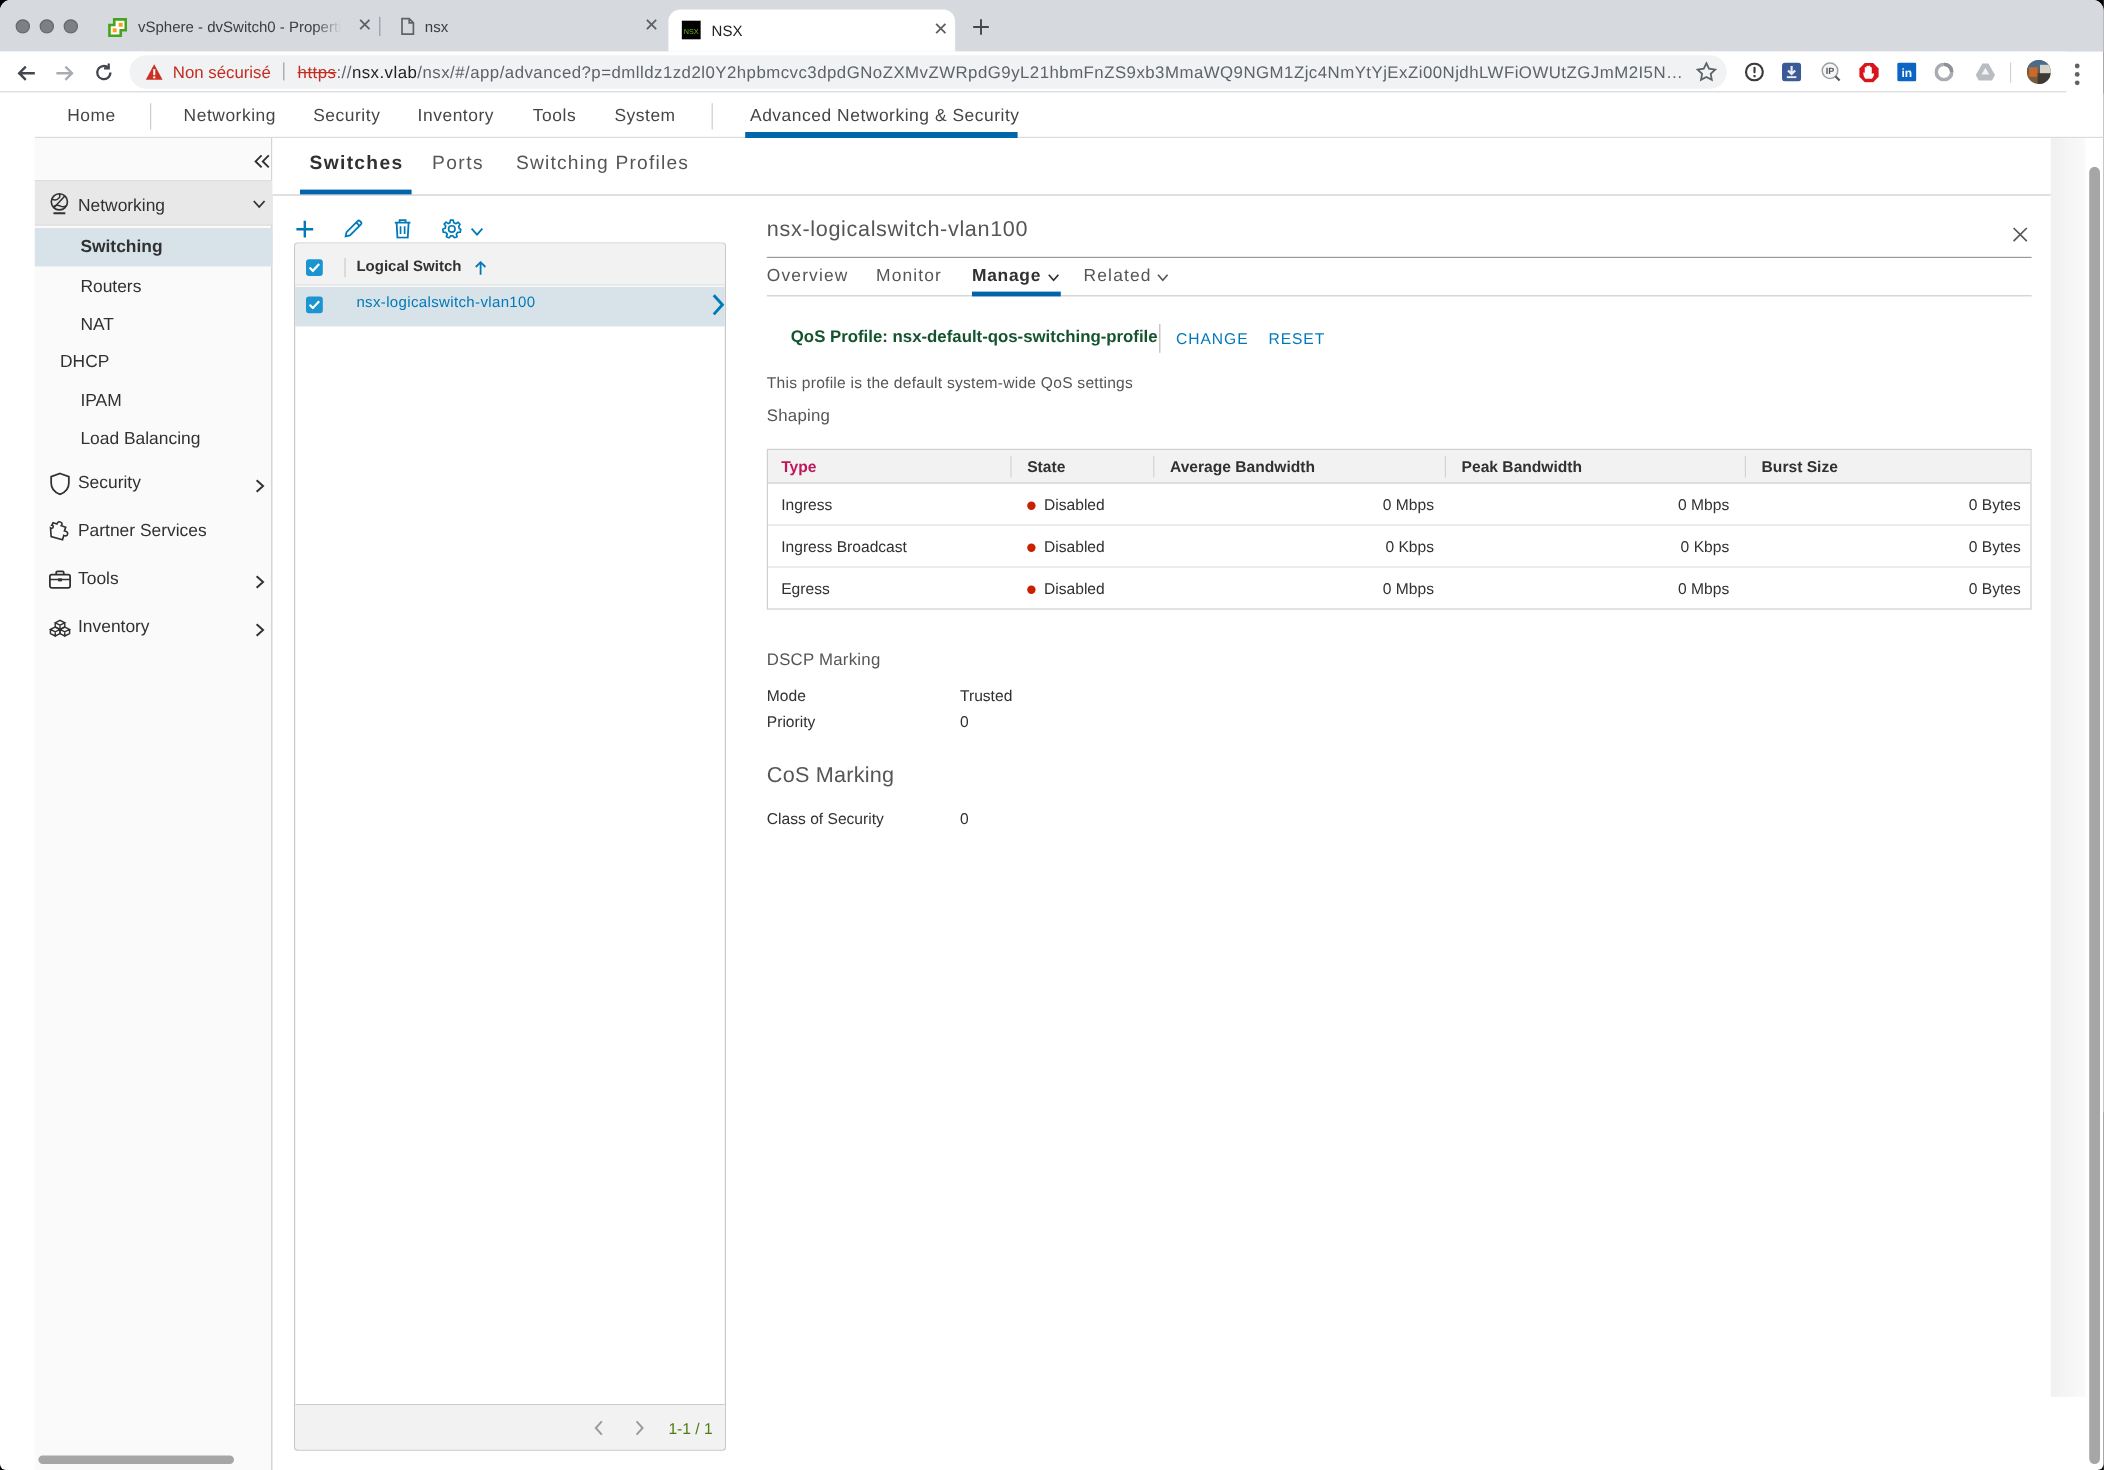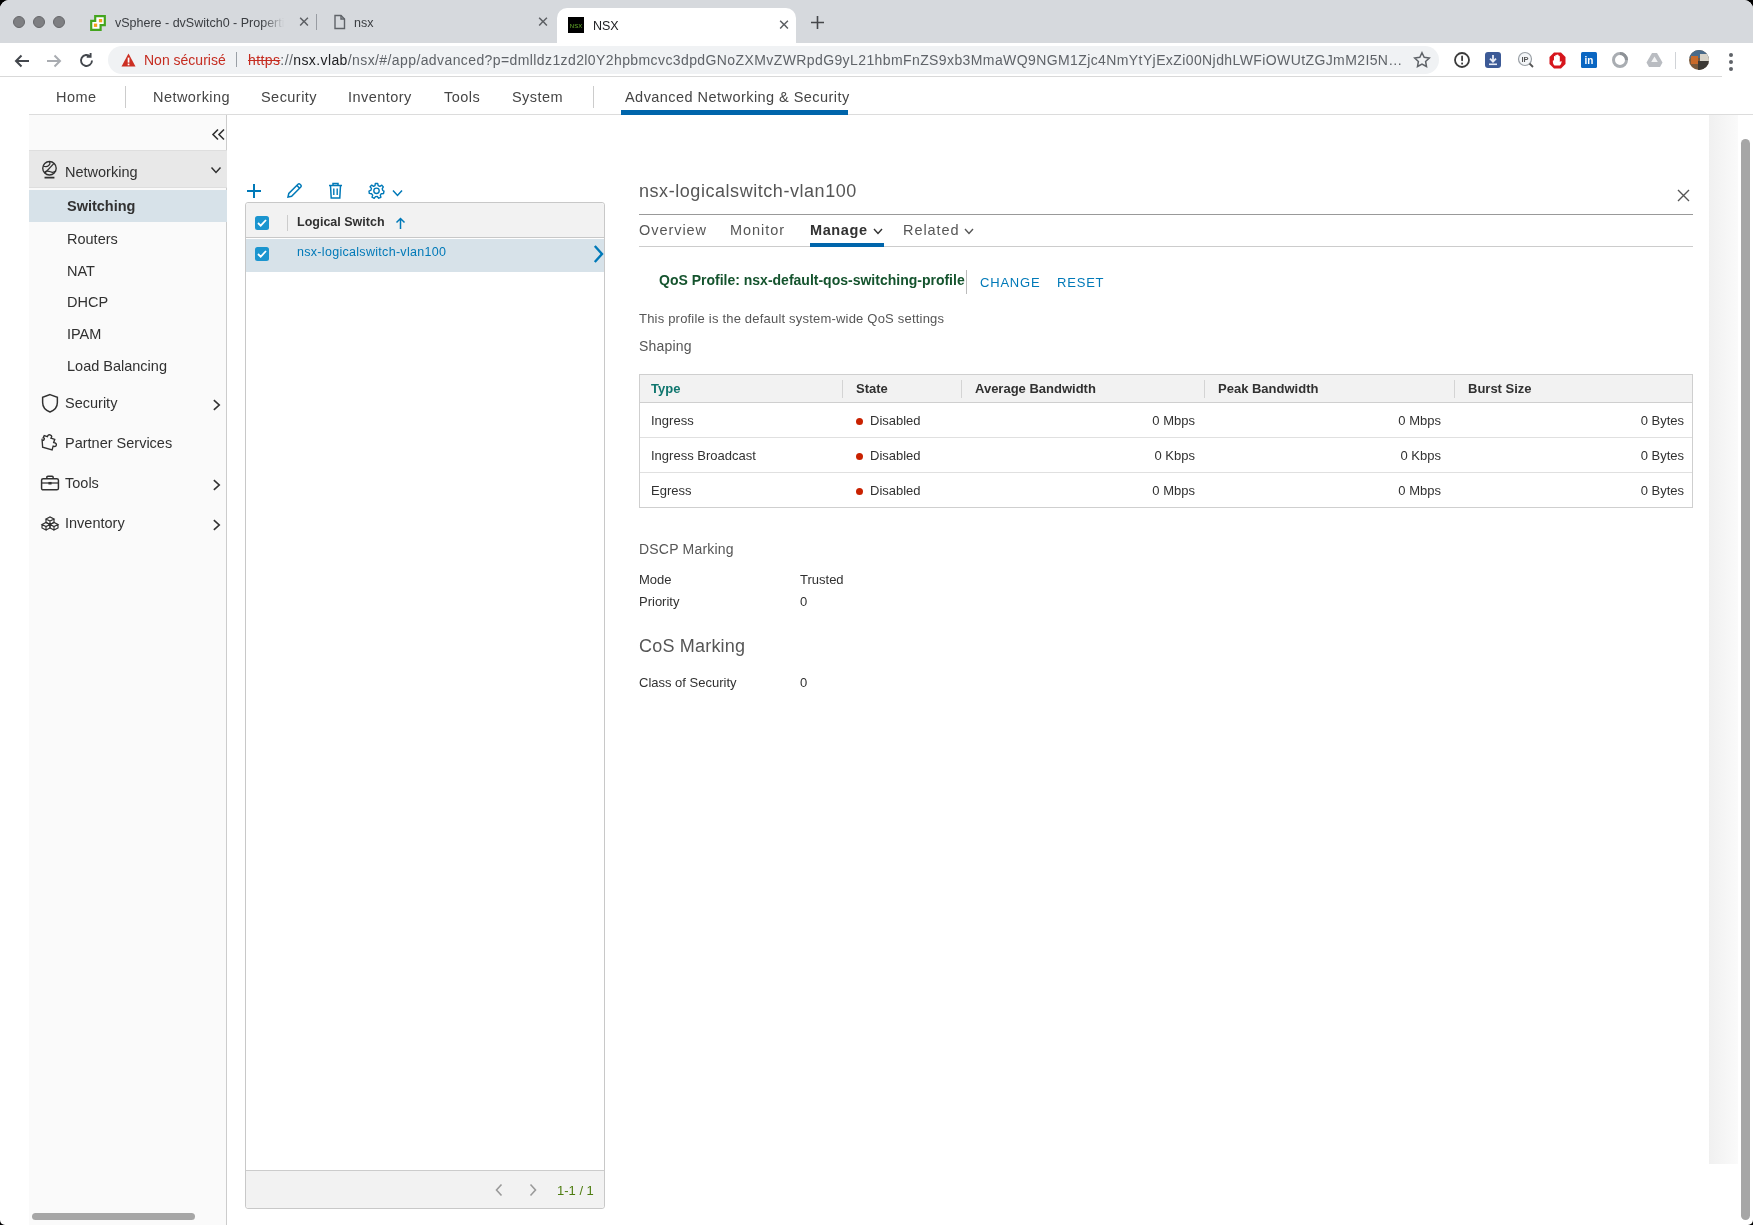--- a/index.html
+++ b/index.html
@@ -197,21 +197,21 @@
       <div class="srow" style="top:75px;height:32px;background:#d7e2e9;font-weight:bold;">
           <div class="abs" style="left:38px;top:8px;">Switching</div>
         </div>
       <div class="srow" style="top:107px;height:32px;">
           <div class="abs" style="left:38px;top:9px;">Routers</div>
         </div>
       <div class="srow" style="top:139px;height:32px;">
           <div class="abs" style="left:38px;top:9px;">NAT</div>
         </div>
       <div class="srow" style="top:170px;height:32px;">
-          <div class="abs" style="left:38px;top:9px;text-align:center;">DHCP</div>
+          <div class="abs" style="left:21px;top:9px;text-align:center;">DHCP</div>
         </div>
       <div class="srow" style="top:202px;height:32px;">
           <div class="abs" style="left:38px;top:9px;">IPAM</div>
         </div>
       <div class="srow" style="top:234px;height:31px;">
           <div class="abs" style="left:38px;top:9px;">Load Balancing</div>
         </div>
       <div class="srow" style="top:268px;height:40px;">
         <svg class="sico" style="top:10px;" width="18" height="19" viewBox="0 0 18 19">
           <path d="M9 1.5 L16 4 L16 9 C16 13.5 13 16.5 9 18 C5 16.5 2 13.5 2 9 L2 4 Z" fill="none" stroke="#313131" stroke-width="1.4"></path>
@@ -244,20 +244,26 @@
           <path d="M6 5.5 L10 3.5 L14 5.5 L10 7.5 Z M6 5.5 L6 9 L10 11 L10 7.5 M14 5.5 L14 9 L10 11" fill="none" stroke="#313131" stroke-width="1.2"></path>
           <path d="M2 11 L6 9 L10 11 L6 13 Z M2 11 L2 14.5 L6 16.5 L6 13 M10 11 L10 14.5 L6 16.5" fill="none" stroke="#313131" stroke-width="1.2"></path>
           <path d="M10 11 L14 9 L18 11 L14 13 Z M18 11 L18 14.5 L14 16.5 L14 13 M10 11 L10 14.5 L14 16.5" fill="none" stroke="#313131" stroke-width="1.2"></path>
         </svg>
         <div class="abs" style="left:36px;top:12px;">Inventory</div>
         <svg class="schev" style="top:15px;" width="13" height="13" viewBox="0 0 13 13">
             <path d="M4.5 2 L9.5 6.5 L4.5 11" stroke="#313131" stroke-width="1.5" fill="none"></path>
           </svg>
       </div>
       <div class="abs" style="left:3px;top:1098px;width:163px;height:7px;border-radius:3.5px;background:#a6a6a6;"></div>
+    </div>
+    <div id="tabbar2">
+      <div class="abs" style="left:31px;top:13px;font-size:16px;font-weight:bold;color:#313131;letter-spacing:1.1px;">Switches</div>
+      <div class="abs" style="left:23px;top:43px;width:93px;height:4px;background:#0065ab;"></div>
+      <div class="abs" style="left:133px;top:13px;font-size:16px;color:#565656;letter-spacing:1.2px;">Ports</div>
+      <div class="abs" style="left:203px;top:13px;font-size:16px;color:#565656;letter-spacing:1.0px;">Switching Profiles</div>
     </div>
     <div id="main">
 
       <svg class="abs" style="left:19px;top:21px;" width="16" height="16" viewBox="0 0 16 16">
         <path d="M8 1 L8 15 M1 8 L15 8" stroke="#0079b8" stroke-width="2" fill="none"></path>
       </svg>
       <svg class="abs" style="left:59px;top:20px;" width="17" height="17" viewBox="0 0 17 17">
         <path d="M2 15 L2.8 11.4 L12 2.2 Q13 1.2 14 2.2 L14.8 3 Q15.8 4 14.8 5 L5.6 14.2 Z" fill="none" stroke="#0079b8" stroke-width="1.5"></path>
         <path d="M10.8 3.4 L13.6 6.2" stroke="#0079b8" stroke-width="1.5"></path>
       </svg>
@@ -326,21 +332,21 @@
       <div class="abs" style="left:583px;top:81px;width:74px;height:4px;background:#0065ab;"></div>
       <div class="abs" style="left:432px;top:110px;font-size:14px;font-weight:bold;color:#14532d;">QoS Profile: nsx-default-qos-switching-profile</div>
       <div class="abs" style="left:739px;top:108px;width:1px;height:24px;background:#bbb;"></div>
       <div class="abs" style="left:753px;top:113px;font-size:13px;color:#0079b8;letter-spacing:0.8px;">CHANGE</div>
       <div class="abs" style="left:830px;top:113px;font-size:13px;color:#0079b8;letter-spacing:0.8px;">RESET</div>
       <div class="abs" style="left:412px;top:149px;font-size:13px;color:#565656;letter-spacing:0.2px;">This profile is the default system-wide QoS settings</div>
       <div class="abs" style="left:412px;top:176px;font-size:14px;color:#565656;letter-spacing:0.2px;">Shaping</div>
 
       <div class="abs" style="left:412px;top:212px;width:1054px;height:134px;border:1px solid #cfcfcf;background:#fff;">
         <div class="abs" style="left:0;top:0;width:1052px;height:28px;background:#f2f2f2;border-bottom:1px solid #cfcfcf;">
-          <div class="abs" style="left:11px;top:6px;font-size:13px;font-weight:bold;color:#0f766e;">Type</div>
+          <div class="abs" style="left:11px;top:6px;font-size:13px;font-weight:bold;color:#be185d;">Type</div>
           <div class="abs" style="left:202px;top:5px;width:1px;height:18px;background:#d4d4d4;"></div>
           <div class="abs" style="left:216px;top:6px;font-size:13px;font-weight:bold;color:#313131;">State</div>
           <div class="abs" style="left:321px;top:5px;width:1px;height:18px;background:#d4d4d4;"></div>
           <div class="abs" style="left:335px;top:6px;font-size:13px;font-weight:bold;color:#313131;">Average Bandwidth</div>
           <div class="abs" style="left:564px;top:5px;width:1px;height:18px;background:#d4d4d4;"></div>
           <div class="abs" style="left:578px;top:6px;font-size:13px;font-weight:bold;color:#313131;">Peak Bandwidth</div>
           <div class="abs" style="left:814px;top:5px;width:1px;height:18px;background:#d4d4d4;"></div>
           <div class="abs" style="left:828px;top:6px;font-size:13px;font-weight:bold;color:#313131;">Burst Size</div>
         </div>
         <div class="abs" style="left:0;top:28px;width:1052px;height:35px;border-bottom:1px solid #e0e0e0;">

